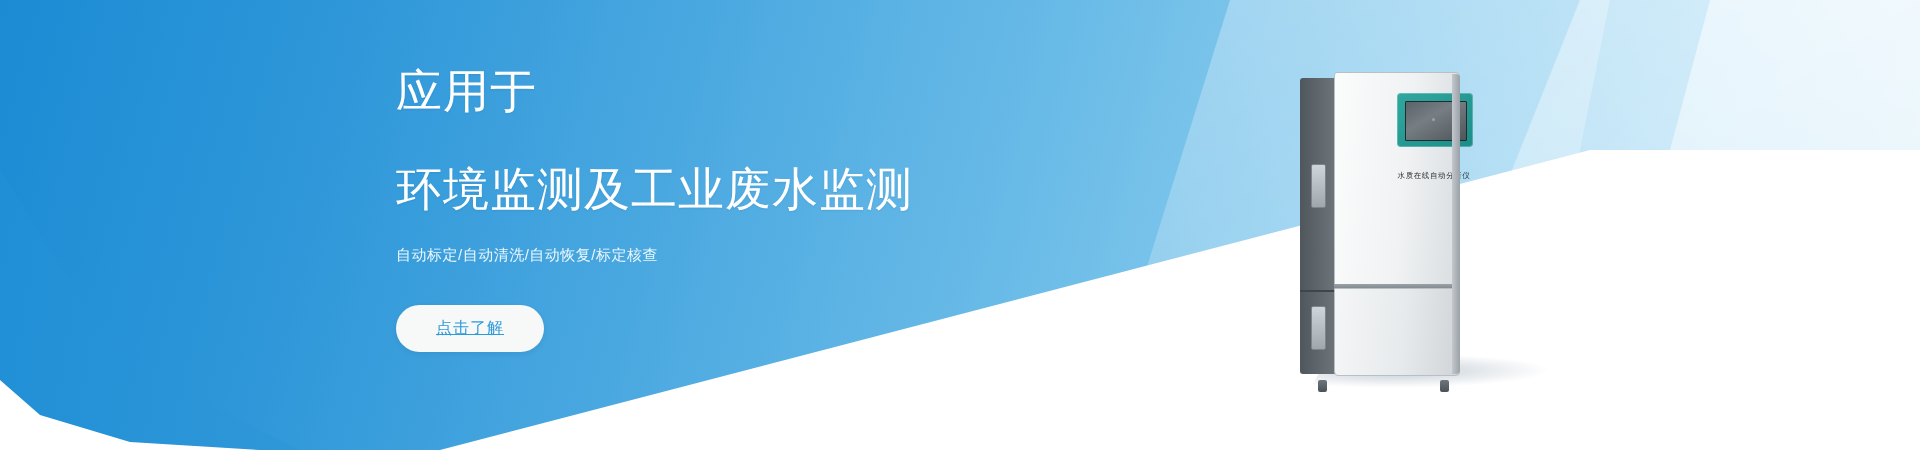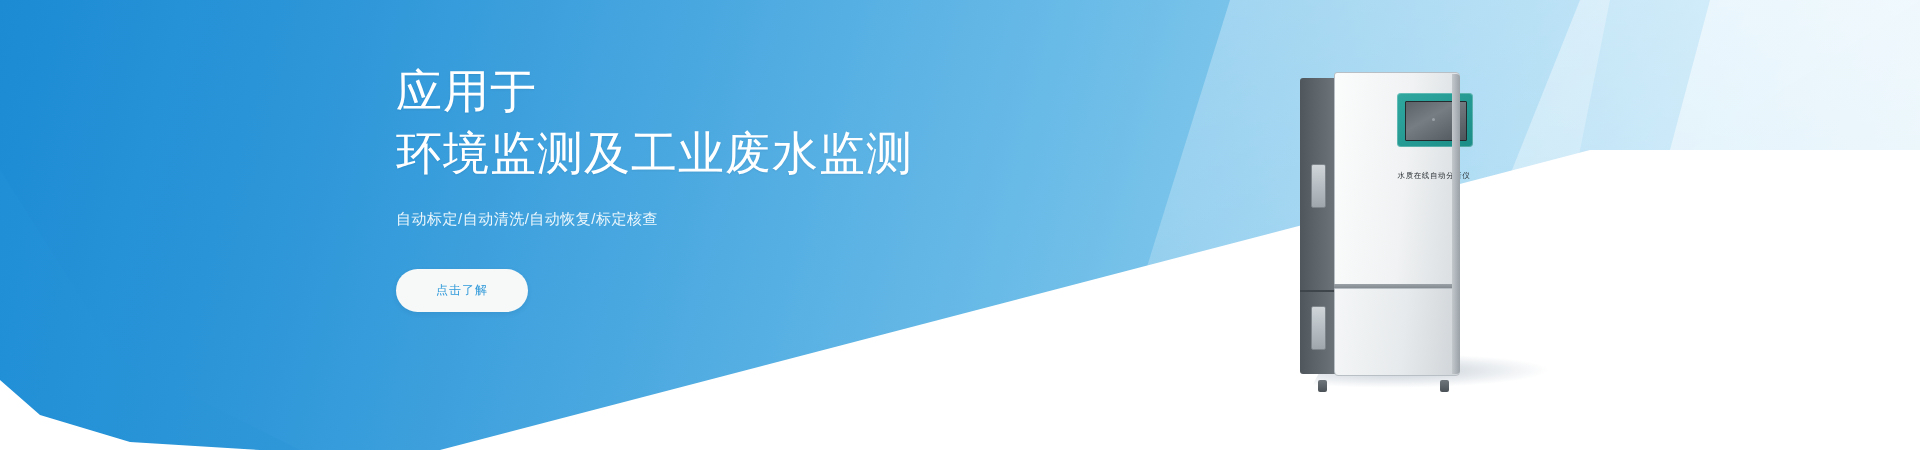--- a/index.html
+++ b/index.html
@@ -69,42 +69,43 @@
   }
   .headline{
     color:#ffffff;
     font-size:46px;
     line-height:1.35;
     font-weight:400;
     letter-spacing:1px;
     margin:0;
     text-shadow:0 1px 2px rgba(0,60,110,.10);
   }
-  .headline .l2{ display:block; }
+  .headline .l2{ display:block;margin-top:36px; }
   .subtitle{
     margin:26px 0 0 0;
     color:#f2fafe;
     font-size:15px;
     letter-spacing:.5px;
     font-weight:400;
     opacity:.97;
   }
   .cta{
     display:inline-block;
     margin-top:40px;
     background:#f7f8f8;
     color:#2f9ada;
     border:none;
     border-radius:999px;
     padding:13px 40px;
-    font-size:12px;
+    font-size:16px;
     letter-spacing:1px;
     font-family:inherit;
     cursor:pointer;
     box-shadow:0 2px 5px rgba(0,60,110,.10);
+    text-decoration:underline;
   }
 
   
   .product{
     position:absolute;
     left:1300px;
     top:72px;
     width:170px;
     height:310px;
     z-index:5;

